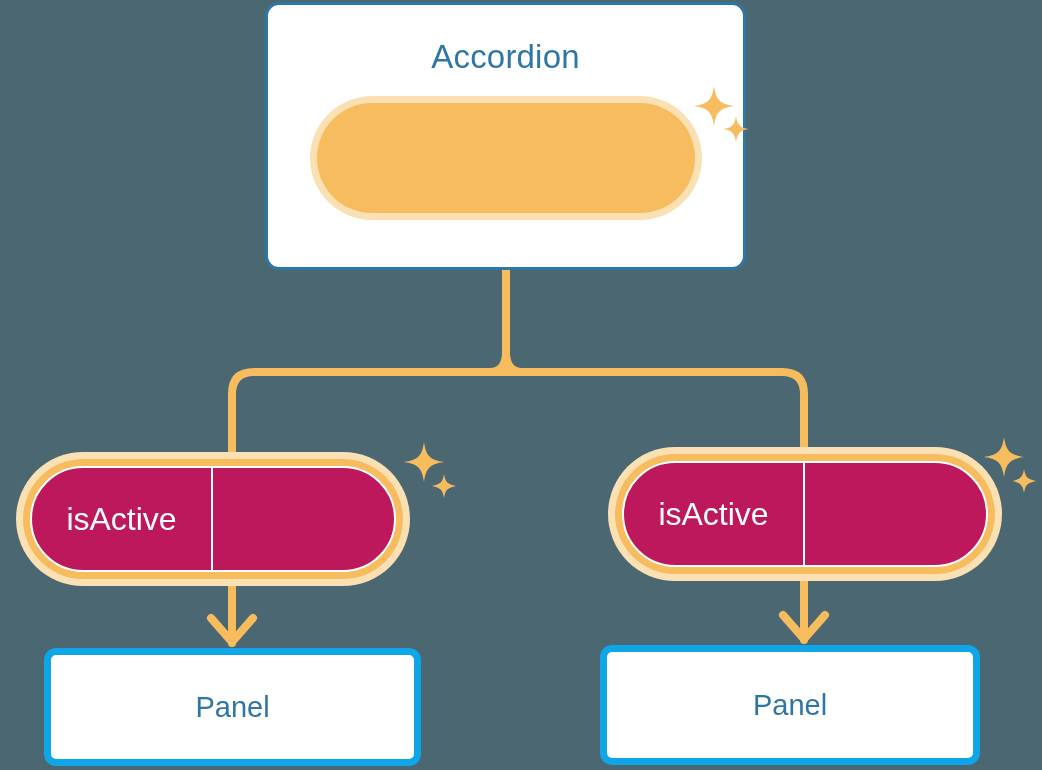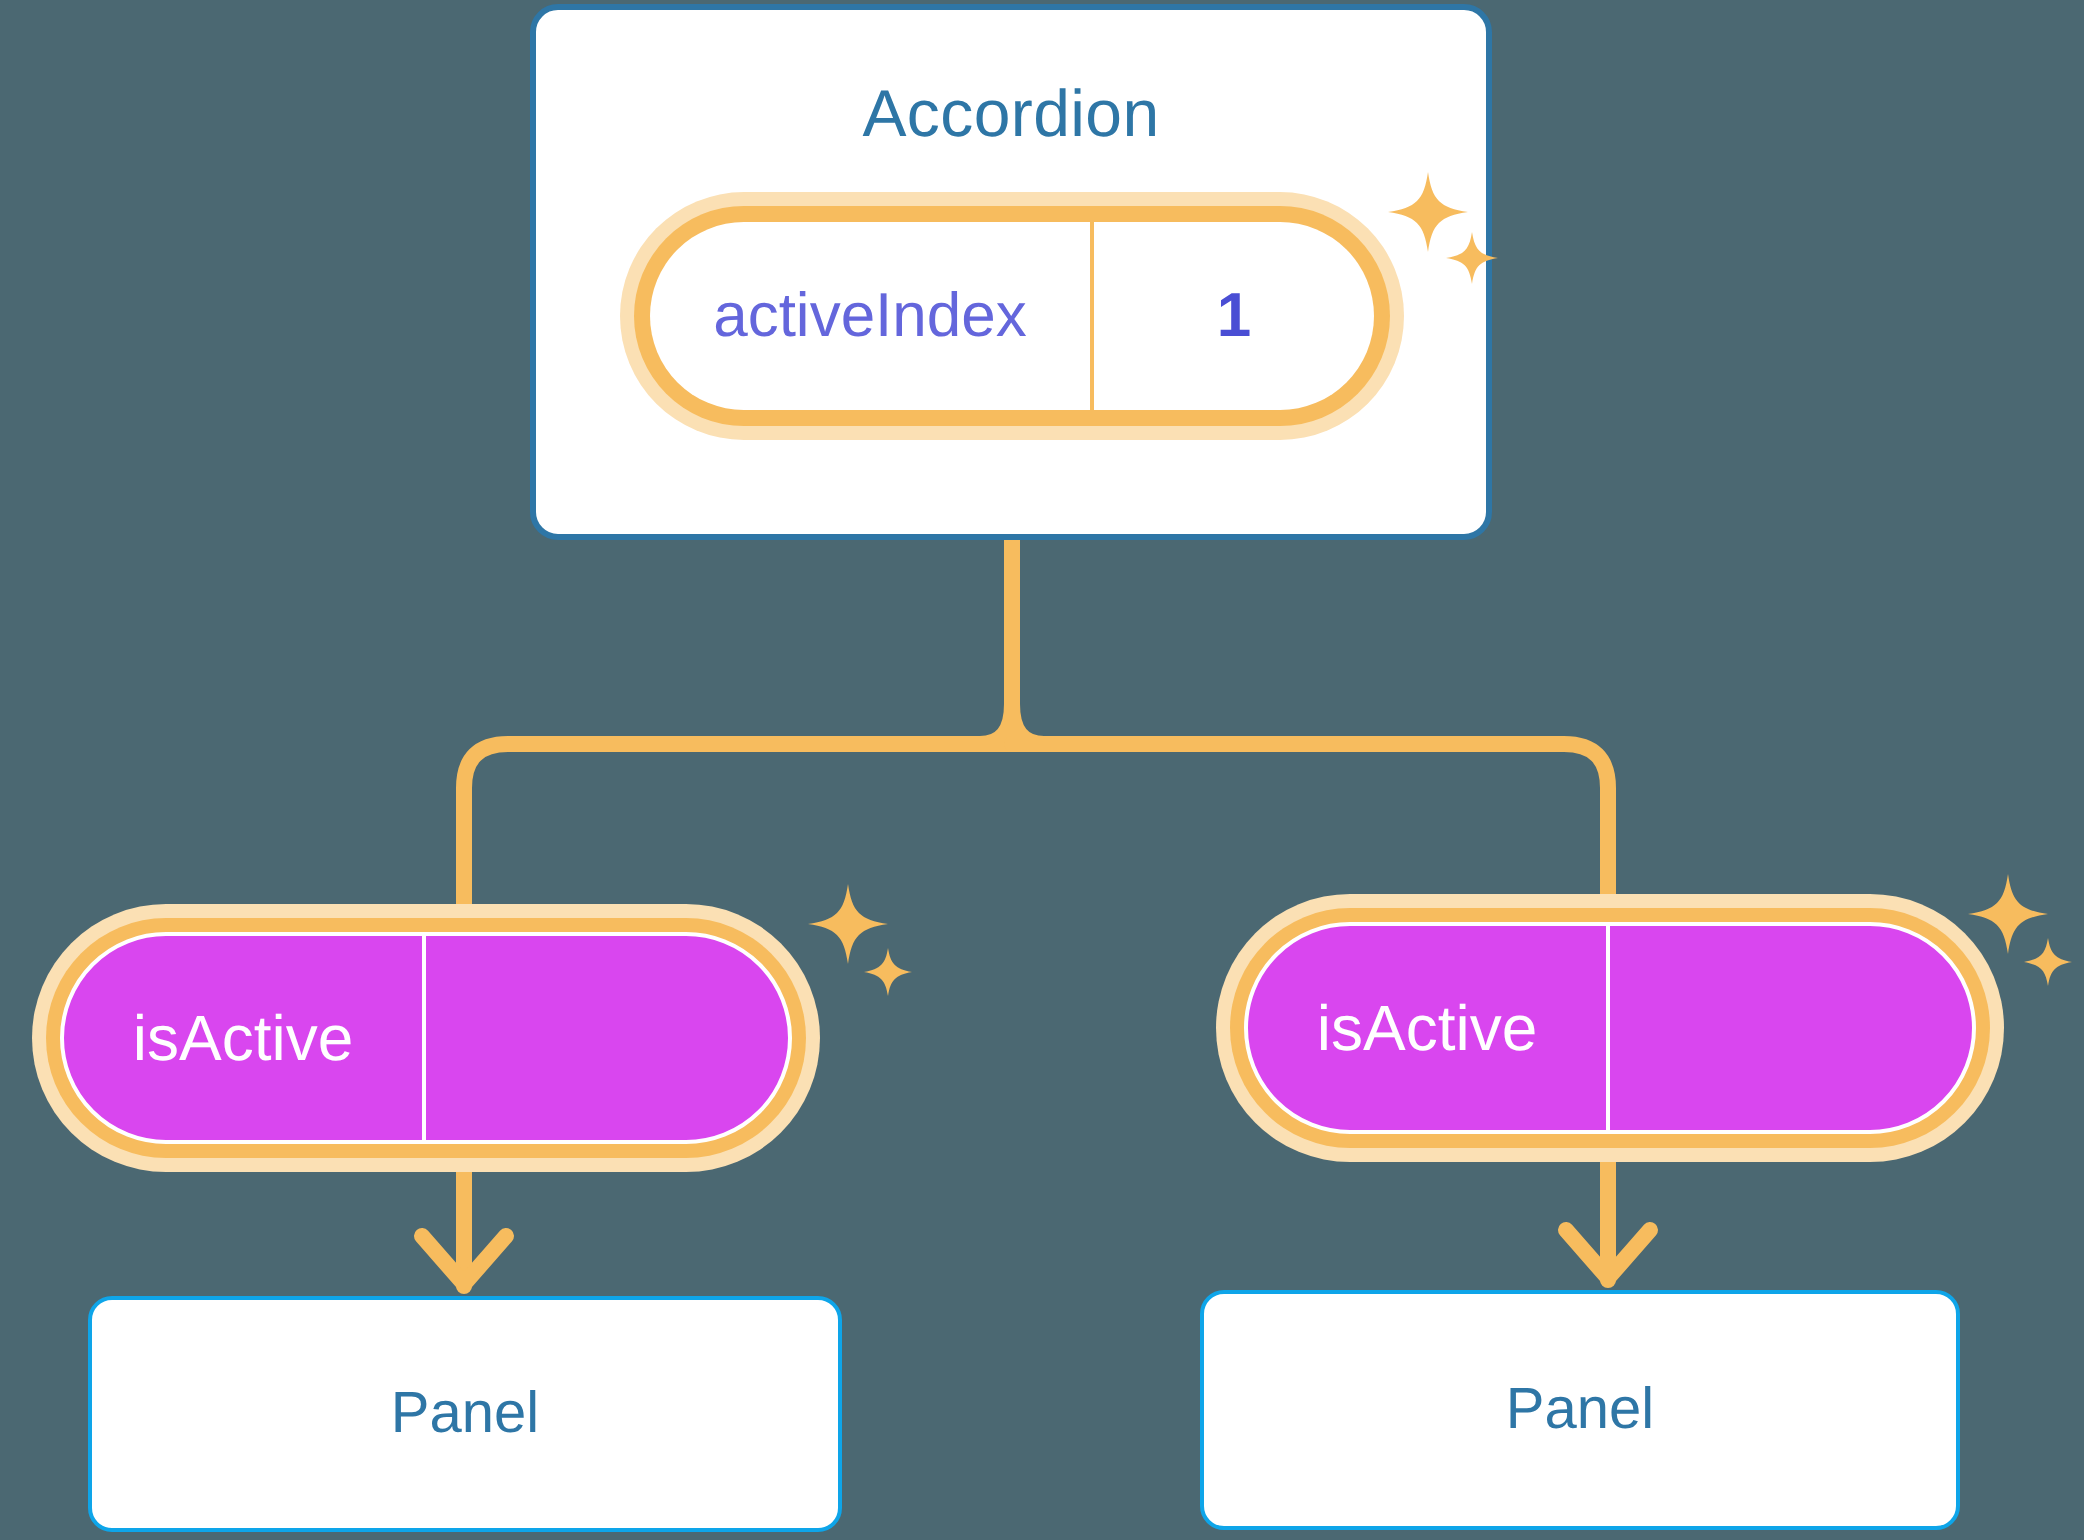--- a/index.html
+++ b/index.html
@@ -122,21 +122,21 @@
   
   .child-pill {
     width: 394px;
     height: 134px;
   }
   .child-pill .pill-body {
     left: 14px;
     top: 14px;
     right: 14px;
     bottom: 14px;
-    background: #d946ef;
+    background: #be185d;
     border: 2px solid #FFFFFF;
   }
   .child-pill .pill-key {
     flex: 0 0 50%;
     color: #FFFFFF;
     font-size: 32px;
     border-right: 2px solid #FFFFFF;
   }
   .child-pill .pill-val {
     flex: 1 1 auto;
@@ -152,21 +152,21 @@
     position: absolute;
     z-index: 4;
     pointer-events: none;
   }
   .sparkle svg { display: block; }
 
   
   .panel-card {
     position: absolute;
     background: #FFFFFF;
-    border: 2px solid #0ea5e9;
+    border: 7px solid #0ea5e9;
     border-radius: 12px;
     box-sizing: border-box;
     display: flex;
     align-items: center;
     justify-content: center;
     z-index: 2;
   }
   .panel-label {
     color: #2E76A6;
     font-size: 29px;
@@ -196,24 +196,20 @@
     <path d="M 783 615 L 804 639 L 825 615" stroke="#F7BC5E" stroke-width="8" fill="none" stroke-linecap="round" stroke-linejoin="round"></path>
   </svg>
 
   <div id="root-card" class="card">
     <div class="card-title">Accordion</div>
   </div>
 
   <div id="root-pill" class="pill-wrap">
     <div class="pill-halo"></div>
     <div class="pill-ring"></div>
-    <div class="pill-body">
-      <div class="pill-key">activeIndex</div>
-      <div class="pill-val">1</div>
-    </div>
   </div>
 
   <div class="sparkle" style="left:690px; top:86px;">
     <svg width="60" height="62" viewBox="0 0 60 62">
       <path d="M24 0 C26 14 30 18 44 20 C30 22 26 26 24 40 C22 26 18 22 4 20 C18 18 22 14 24 0 Z" fill="#F7BC5E"></path>
       <path d="M46 30 C47.4 39 50 41.6 59 43 C50 44.4 47.4 47 46 56 C44.6 47 42 44.4 33 43 C42 41.6 44.6 39 46 30 Z" fill="#F7BC5E"></path>
     </svg>
   </div>
 
   <div id="pill-left" class="pill-wrap child-pill">

